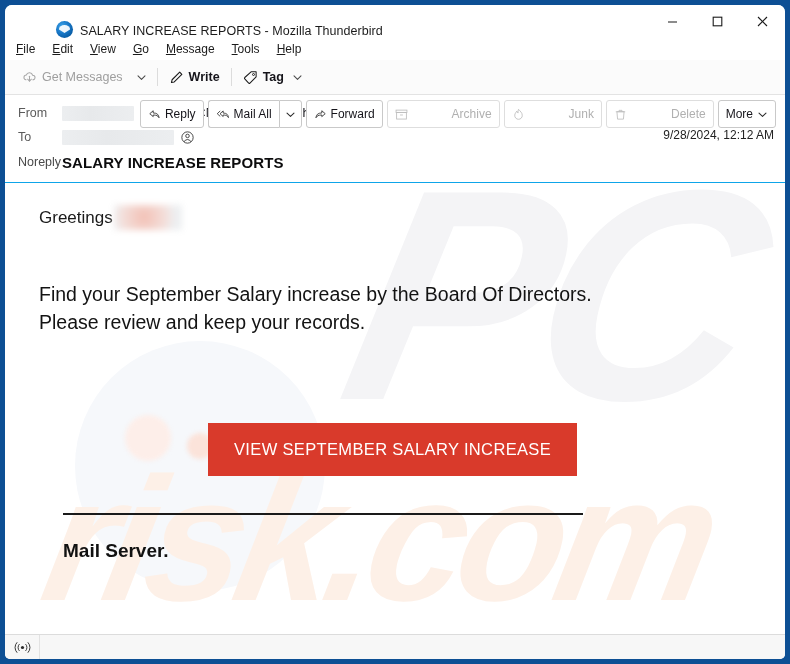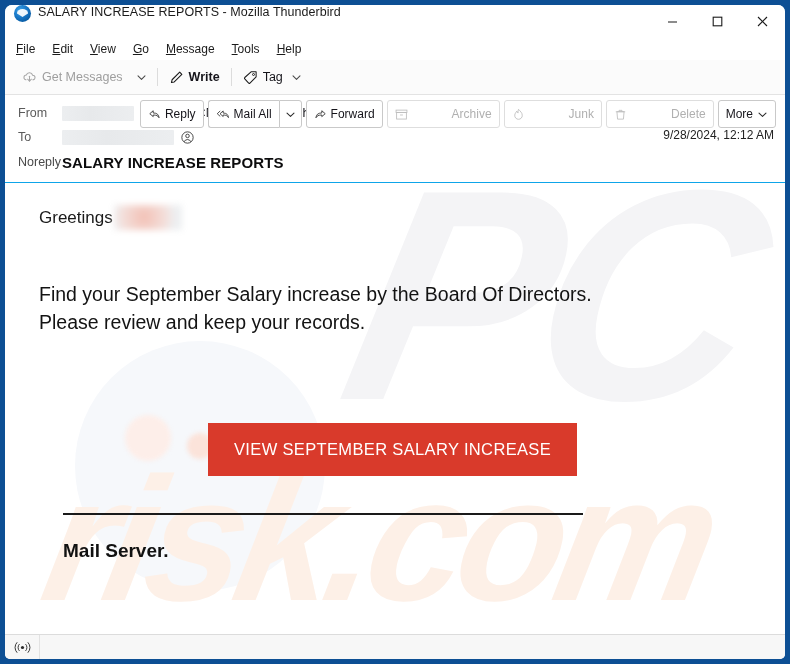--- a/index.html
+++ b/index.html
@@ -34,22 +34,23 @@
     overflow: hidden;
     box-sizing: border-box;
   }
 
   
   .titlebar {
     position: relative;
     height: 33px;
     background: #ffffff;
     display: flex;
-    align-items: flex-start;
+    align-items: flex-end;
     box-sizing: border-box;
+    padding-left: 42px;
   }
   .tb-logo {
     width: 17px; height: 17px;
     margin-left: 9px;
     margin-right: 7px;
     border-radius: 50%;
     background: radial-gradient(circle at 36% 32%, #3da3e8 0%, #1878c8 42%, #0a5fa8 72%, #0b4d8c 100%);
     position: relative;
     flex: none;
   }
@@ -417,21 +418,21 @@
           <path d="M11.4 2.3 13.7 4.6 5.6 12.7 2.6 13.4 3.3 10.4z" fill="none" stroke="#1b1b1b" stroke-width="1.15" stroke-linejoin="round"></path>
         </svg>
         <span style="font-weight:bold">Write</span>
       </div>
       <div class="tb-sep"></div>
       <div class="tbtn">
         <svg width="15" height="15" viewBox="0 0 16 16">
           <path d="M8.6 1.9H14v5.4l-6.6 6.6a1 1 0 0 1-1.4 0L1.9 9.4a1 1 0 0 1 0-1.4z" fill="none" stroke="#1b1b1b" stroke-width="1.1" stroke-linejoin="round"></path>
           <circle cx="11.2" cy="4.8" r="1.05" fill="none" stroke="#1b1b1b" stroke-width="1"></circle>
         </svg>
-        <span style="font-weight:normal">Tag</span>
+        <span style="font-weight:bold">Tag</span>
         <svg width="11" height="11" viewBox="0 0 12 12" style="margin-left:3px">
           <path d="M2.2 4.2 6 8 9.8 4.2" fill="none" stroke="#4a4a4a" stroke-width="1.15" stroke-linecap="round" stroke-linejoin="round"></path>
         </svg>
       </div>
     </div>
 
     <div class="msg-header">
 
       <div class="hdr-row">
         <div class="hdr-label">From</div>

